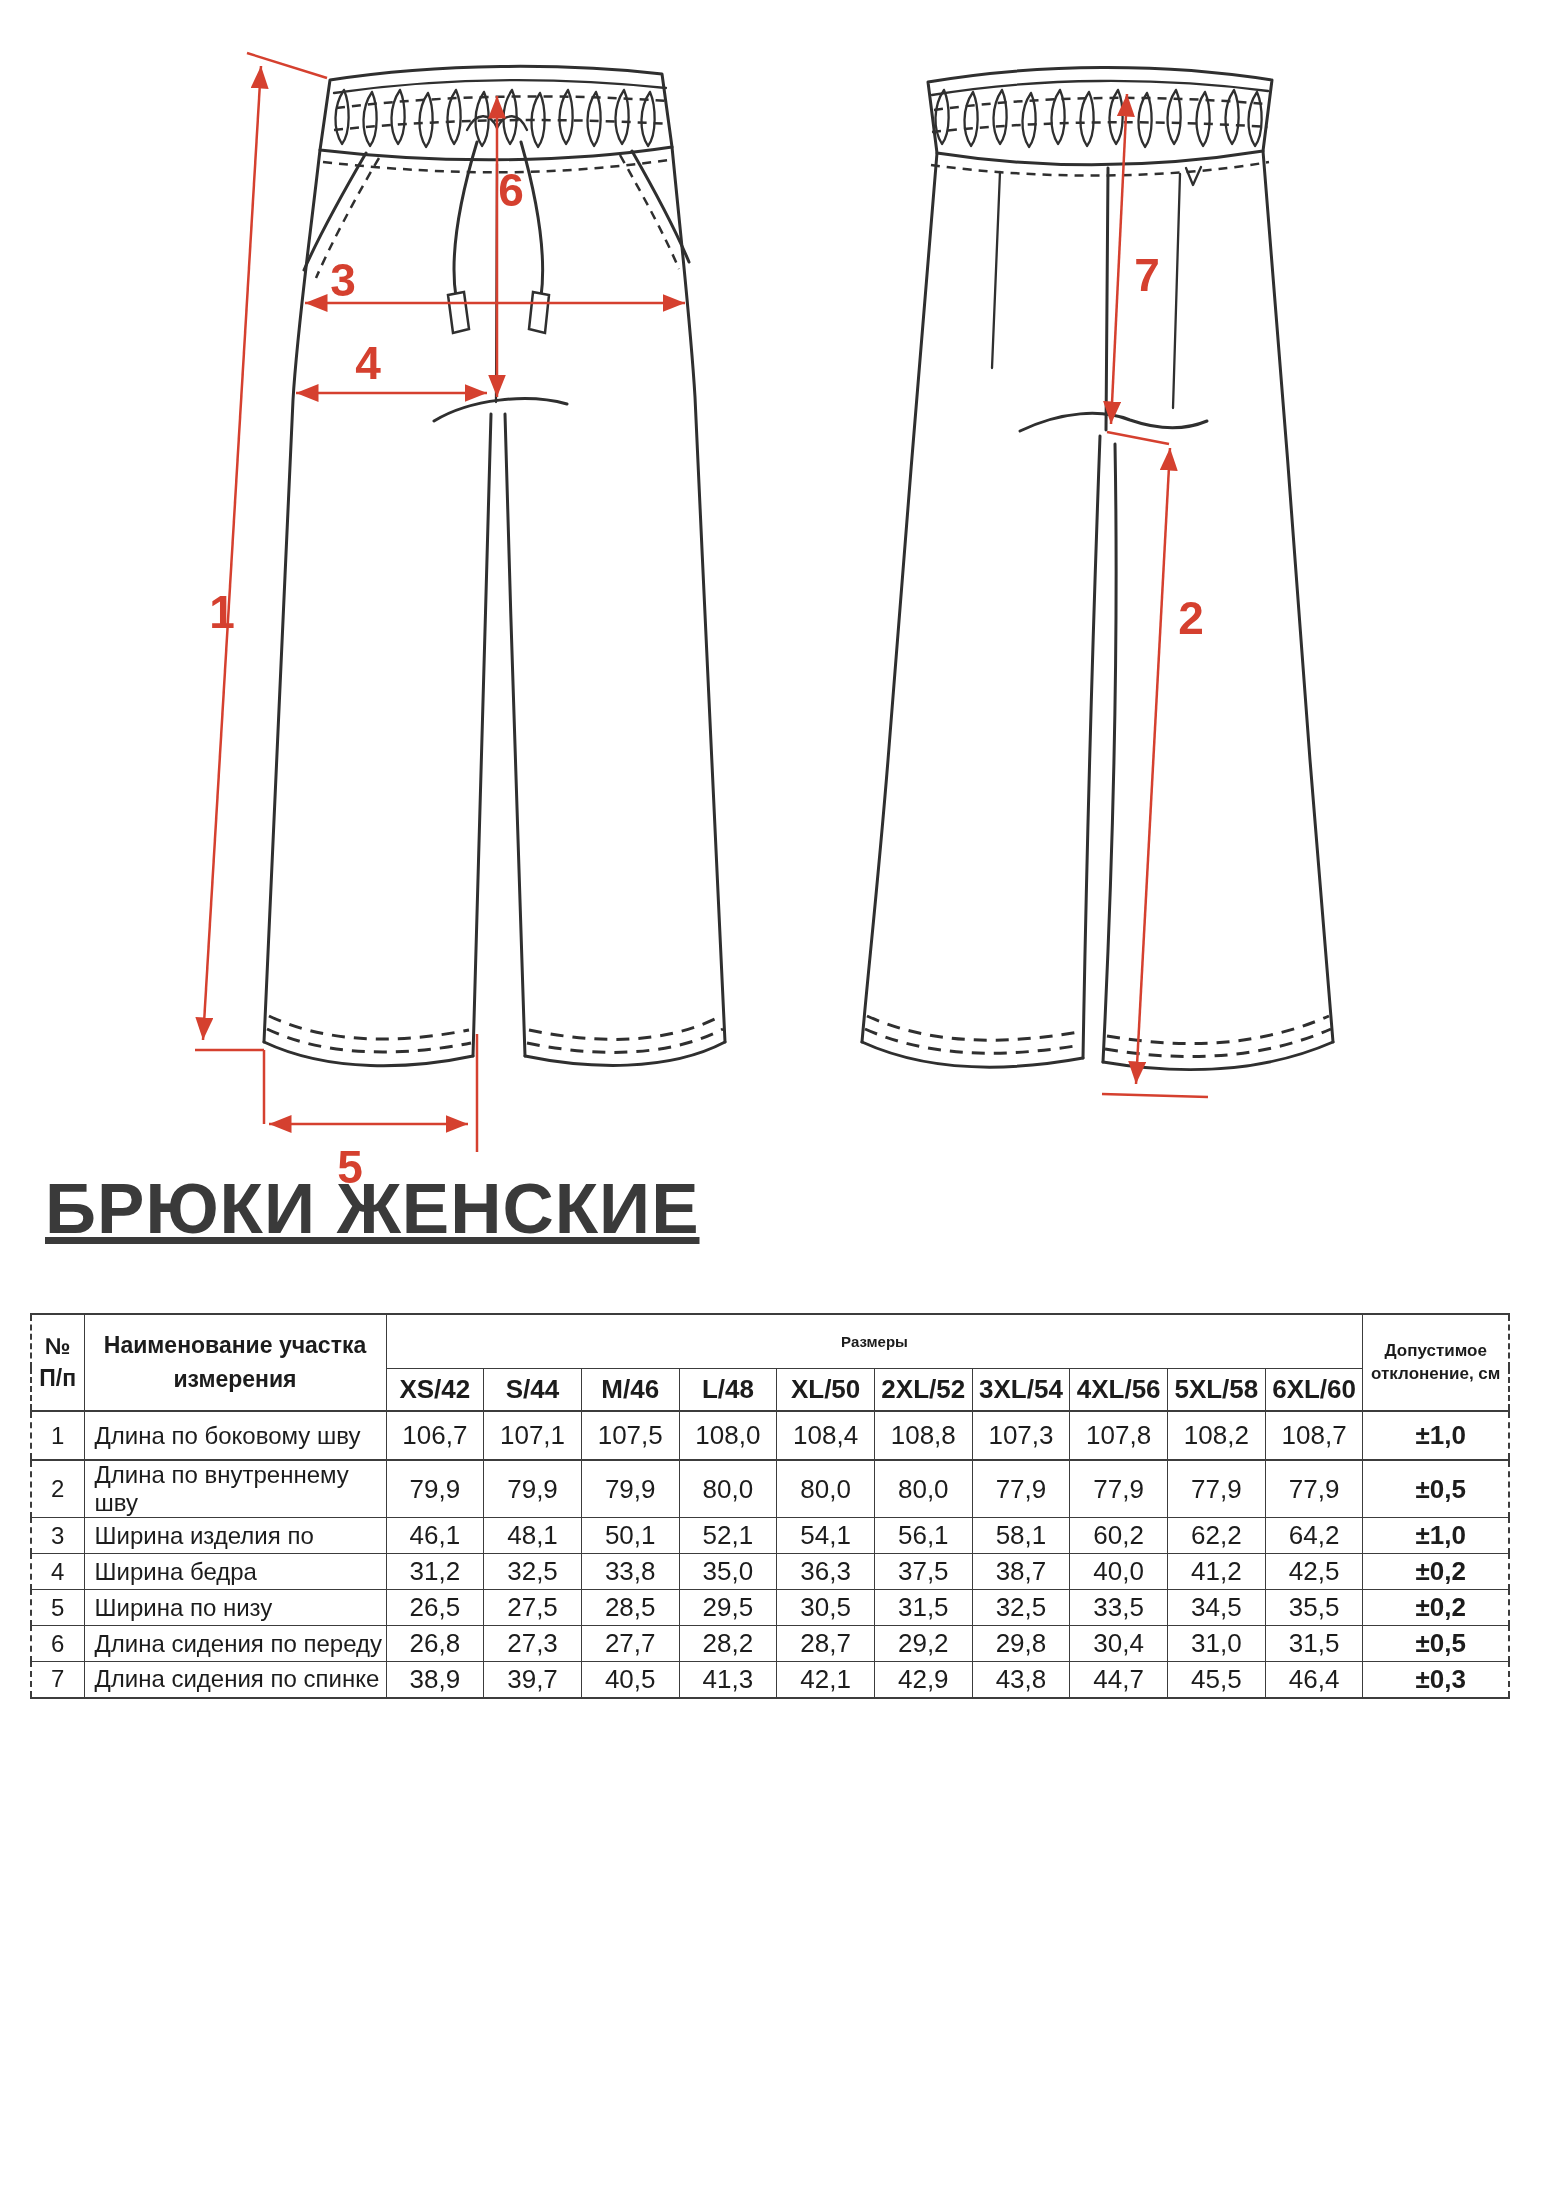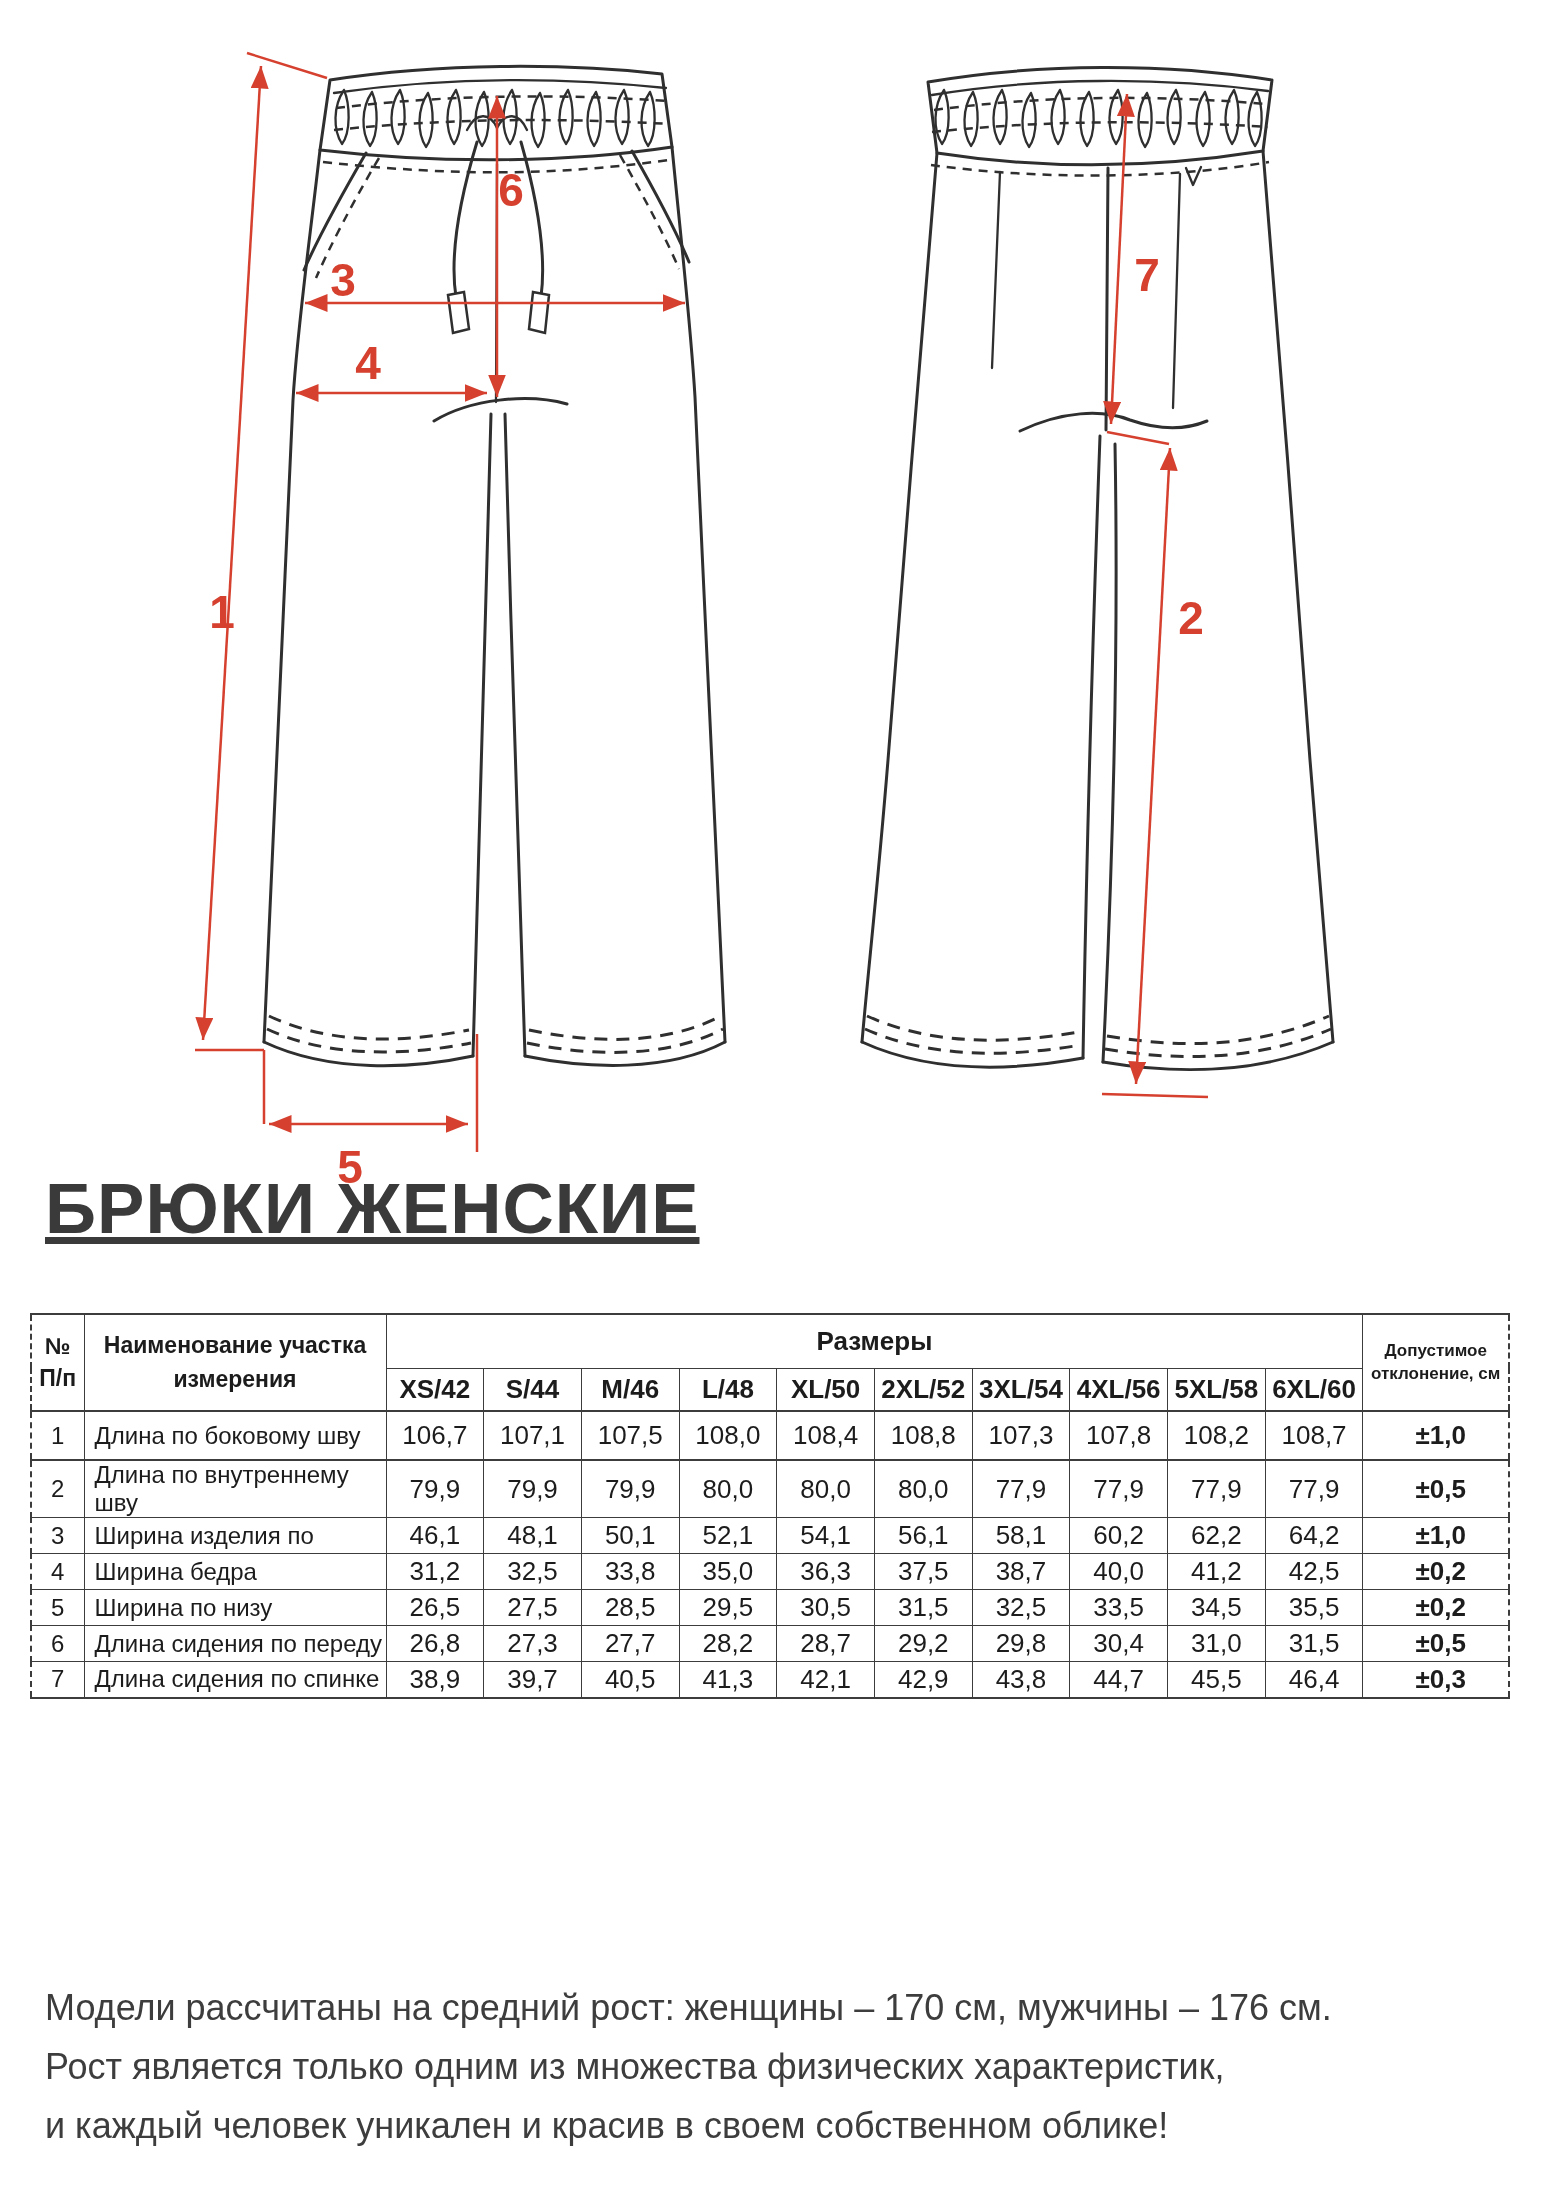--- a/index.html
+++ b/index.html
@@ -40,21 +40,21 @@
     border-right:2px dashed var(--border);
   }
   .size-table th,.size-table td{border:1.6px solid var(--border);padding:0 2px;overflow:hidden;}
   .size-table thead th{font-weight:bold;text-align:center;vertical-align:middle;}
   .size-table thead tr:first-child{height:54px;}
   .size-table thead tr.size-row{height:43px;}
   .size-table thead tr.size-row th{font-size:26px;border-bottom-width:2.5px;}
   .size-table thead th[rowspan]{border-bottom-width:2.5px;}
   .c-numh{font-size:23px;line-height:1.35;}
   .c-nameh{font-size:23px;line-height:1.45;}
-  .c-group{font-size:26px;}
+  .c-group{font-size:15px;}
   .c-tolh{font-size:17px;line-height:1.3;}
   .size-table tbody td{font-size:26px;text-align:center;height:36px;vertical-align:middle;}
   .size-table tbody tr:first-child td{height:49px;border-bottom-width:2.2px;}
   .size-table tbody td.c-name{text-align:left;padding-left:10px;font-size:24px;}
   .size-table tbody td.c-num{font-size:24px;}
   .size-table tbody td.c-tol{font-weight:bold;padding-left:12px;}
 
   
   .footer{
     position:absolute;left:45px;top:1978px;width:1480px;
@@ -331,19 +331,14 @@
           <td class="c-val">42,9</td>
           <td class="c-val">43,8</td>
           <td class="c-val">44,7</td>
           <td class="c-val">45,5</td>
           <td class="c-val">46,4</td>
           <td class="c-tol">±0,3</td>
         </tr>
       </tbody>
   </table>
 
-  <div class="footer">
-    <div>Модели рассчитаны на средний рост: женщины – 170 см, мужчины – 176 см.</div>
-    <div>Рост является только одним из множества физических характеристик,</div>
-    <div>и каждый человек уникален и красив в своем собственном облике!</div>
-  </div>
 
 </div>
 
 </body></html>

